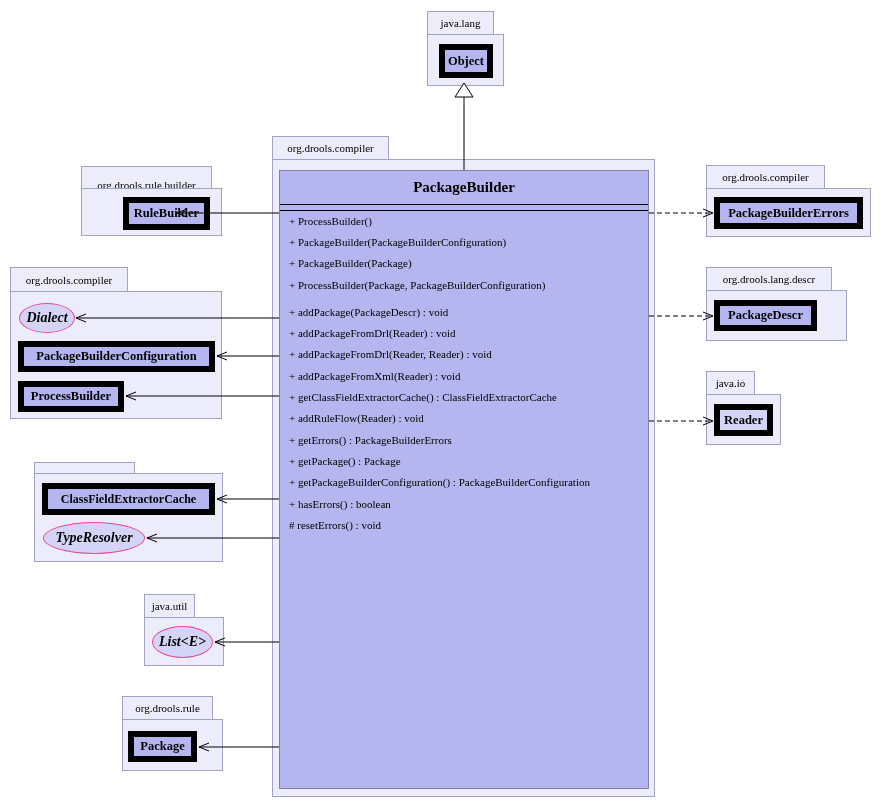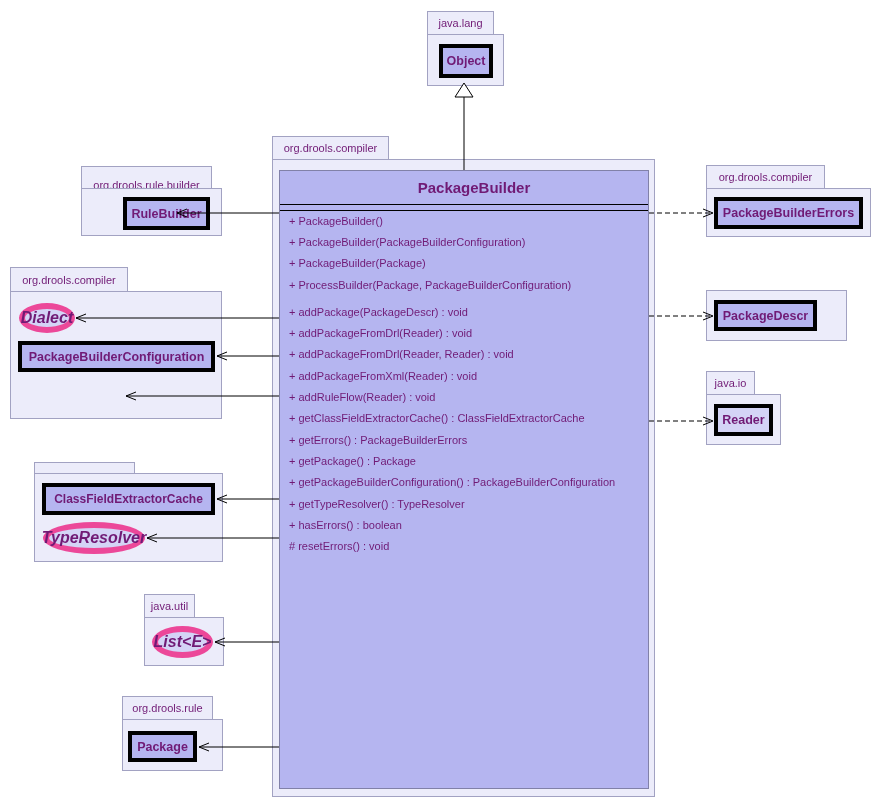--- a/index.html
+++ b/index.html
@@ -1,33 +1,33 @@
 <!DOCTYPE html>
 <html><head>
 <meta charset="utf-8">
 <style>
   html,body{margin:0;padding:0;background:#fff;}
   #canvas{position:relative;width:883px;height:810px;background:#fff;
-          font-family:Liberation Sans, sans-serif;color:#701a75;overflow:hidden;}
+          font-family:Liberation Serif, serif;color:#000000;overflow:hidden;}
 
   .pkg-tab{position:absolute;box-sizing:border-box;background:#ececfa;border:1px solid #a2a2c2;
            font-size:11px;display:flex;align-items:center;justify-content:center;z-index:1;}
   .pkg-body{position:absolute;box-sizing:border-box;background:#ececfa;border:1px solid #a2a2c2;z-index:1;}
 
-  .cls{position:absolute;box-sizing:border-box;background:#b5b5f0;border:4px solid #000000;
+  .cls{position:absolute;box-sizing:border-box;background:#b5b5f0;border:6px solid #000000;
        display:flex;align-items:center;justify-content:center;font-weight:bold;font-size:12.5px;
        white-space:nowrap;z-index:2;}
   .cls.light{background:#d4d4f6;}
-  .iface{position:absolute;box-sizing:border-box;background:#d4d4f6;border:6px solid #ec4899;
+  .iface{position:absolute;box-sizing:border-box;background:#d4d4f6;border:1px solid #ec4899;
          border-radius:50%;display:flex;align-items:center;justify-content:center;
-         font-weight:bold;font-style:italic;font-size:16px;white-space:nowrap;z-index:2;text-align:center;}
+         font-weight:bold;font-style:italic;font-size:14px;white-space:nowrap;z-index:2;text-align:center;}
 
   .mainbox{position:absolute;box-sizing:border-box;background:#b5b5f0;border:1px solid #8181a8;z-index:2;}
   .main-title{position:absolute;left:0;top:0;width:100%;height:33px;display:flex;align-items:center;
-              justify-content:center;font-weight:bold;font-size:15px;padding-left:10px;}
+              justify-content:center;font-weight:bold;font-size:15px;}
   .sep{position:absolute;left:0;width:100%;height:0;border-top:1px solid #000;}
   .member-row{height:21.3px;display:flex;align-items:center;padding-left:9px;font-size:11px;white-space:nowrap;}
   .members{position:absolute;left:0;width:100%;}
 
   svg.conn{position:absolute;z-index:3;overflow:visible;}
 </style>
 </head>
 <body>
 
 <div id="canvas">
@@ -36,66 +36,67 @@
   <div class="pkg-body" style="left:427px;top:34px;width:77px;height:52px;"></div>
   <div class="cls" style="left:439px;top:44px;width:54px;height:34px;">Object</div>
 
   <div class="pkg-tab" style="left:272px;top:136px;width:117px;height:24px;">org.drools.compiler</div>
   <div class="pkg-body" style="left:272px;top:159px;width:383px;height:638px;"></div>
   <div class="mainbox" style="left:279px;top:170px;width:370px;height:619px;">
     <div class="main-title">PackageBuilder</div>
     <div class="sep" style="top:33px;"></div>
     <div class="sep" style="top:39px;"></div>
     <div class="members" style="top:39px;">
-      <div class="member-row">+ PackageBuilder()</div>
+      <div class="member-row">+ ProcessBuilder()</div>
       <div class="member-row">+ PackageBuilder(PackageBuilderConfiguration)</div>
       <div class="member-row">+ PackageBuilder(Package)</div>
       <div class="member-row">+ ProcessBuilder(Package, PackageBuilderConfiguration)</div>
       <div style="height:6px;"></div>
       <div class="member-row">+ addPackage(PackageDescr) : void</div>
       <div class="member-row">+ addPackageFromDrl(Reader) : void</div>
       <div class="member-row">+ addPackageFromDrl(Reader, Reader) : void</div>
       <div class="member-row">+ addPackageFromXml(Reader) : void</div>
+      <div class="member-row">+ getClassFieldExtractorCache() : ClassFieldExtractorCache</div>
       <div class="member-row">+ addRuleFlow(Reader) : void</div>
-      <div class="member-row">+ getClassFieldExtractorCache() : ClassFieldExtractorCache</div>
       <div class="member-row">+ getErrors() : PackageBuilderErrors</div>
       <div class="member-row">+ getPackage() : Package</div>
       <div class="member-row">+ getPackageBuilderConfiguration() : PackageBuilderConfiguration</div>
-      <div class="member-row">+ getTypeResolver() : TypeResolver</div>
       <div class="member-row">+ hasErrors() : boolean</div>
       <div class="member-row"># resetErrors() : void</div>
     </div>
   </div>
 
   <div class="pkg-tab" style="left:81px;top:166px;width:131px;height:38px;">org.drools.rule.builder</div>
   <div class="pkg-body" style="left:81px;top:188px;width:141px;height:48px;"></div>
   <div class="cls" style="left:88px;top:197px;width:87px;height:33px;margin-left:35px;">RuleBuilder</div>
 
   <div class="pkg-tab" style="left:10px;top:267px;width:118px;height:25px;">org.drools.compiler</div>
   <div class="pkg-body" style="left:10px;top:291px;width:212px;height:128px;"></div>
   <div class="iface" style="left:19px;top:303px;width:56px;height:30px;">Dialect</div>
   <div class="cls" style="left:18px;top:341px;width:197px;height:31px;">PackageBuilderConfiguration</div>
+  <div class="cls" style="left:18px;top:381px;width:106px;height:31px;">ProcessBuilder</div>
 
   <div class="pkg-tab" style="left:34px;top:462px;width:101px;height:32px;text-align:right;">org.drools.base</div>
   <div class="pkg-body" style="left:34px;top:473px;width:189px;height:89px;"></div>
   <div class="cls" style="left:42px;top:483px;width:173px;height:32px;font-size:12px;">ClassFieldExtractorCache</div>
   <div class="iface" style="left:43px;top:522px;width:102px;height:32px;">TypeResolver</div>
 
   <div class="pkg-tab" style="left:144px;top:594px;width:51px;height:24px;">java.util</div>
   <div class="pkg-body" style="left:144px;top:617px;width:80px;height:49px;"></div>
   <div class="iface" style="left:152px;top:626px;width:61px;height:32px;">List&lt;E&gt;</div>
 
   <div class="pkg-tab" style="left:122px;top:696px;width:91px;height:24px;">org.drools.rule</div>
   <div class="pkg-body" style="left:122px;top:719px;width:101px;height:52px;"></div>
   <div class="cls" style="left:128px;top:731px;width:69px;height:31px;">Package</div>
 
   <div class="pkg-tab" style="left:706px;top:165px;width:119px;height:24px;">org.drools.compiler</div>
   <div class="pkg-body" style="left:706px;top:188px;width:165px;height:49px;"></div>
   <div class="cls" style="left:714px;top:197px;width:149px;height:32px;">PackageBuilderErrors</div>
 
+  <div class="pkg-tab" style="left:706px;top:267px;width:126px;height:24px;">org.drools.lang.descr</div>
   <div class="pkg-body" style="left:706px;top:290px;width:141px;height:51px;"></div>
   <div class="cls" style="left:714px;top:300px;width:103px;height:31px;">PackageDescr</div>
 
   <div class="pkg-tab" style="left:706px;top:371px;width:49px;height:24px;">java.io</div>
   <div class="pkg-body" style="left:706px;top:394px;width:75px;height:51px;"></div>
   <div class="cls light" style="left:714px;top:404px;width:59px;height:32px;">Reader</div>
 
   <svg class="conn" style="left:449px;top:80px;" width="30" height="92">
     <line x1="15" y1="17" x2="15" y2="90" stroke="#000" stroke-width="1"></line>
     <polygon points="15,3 6,17 24,17" fill="#fff" stroke="#000" stroke-width="1"></polygon>

